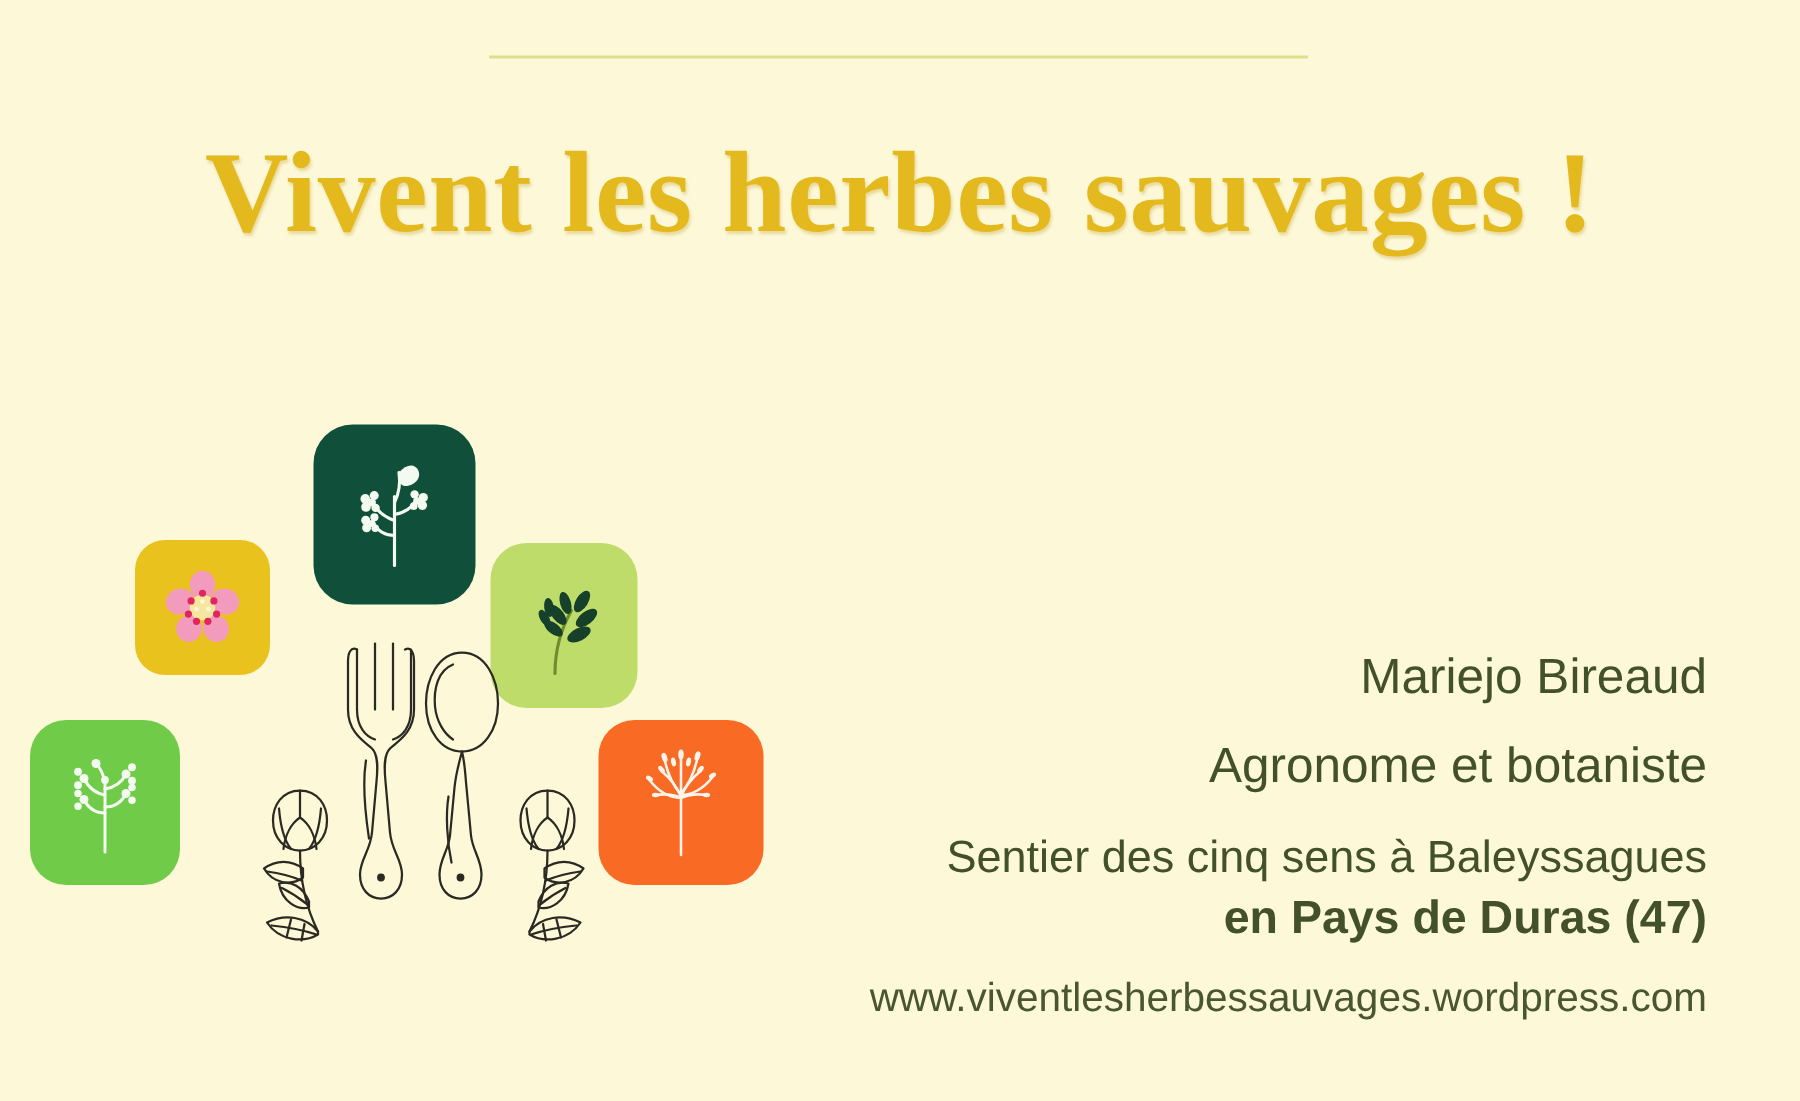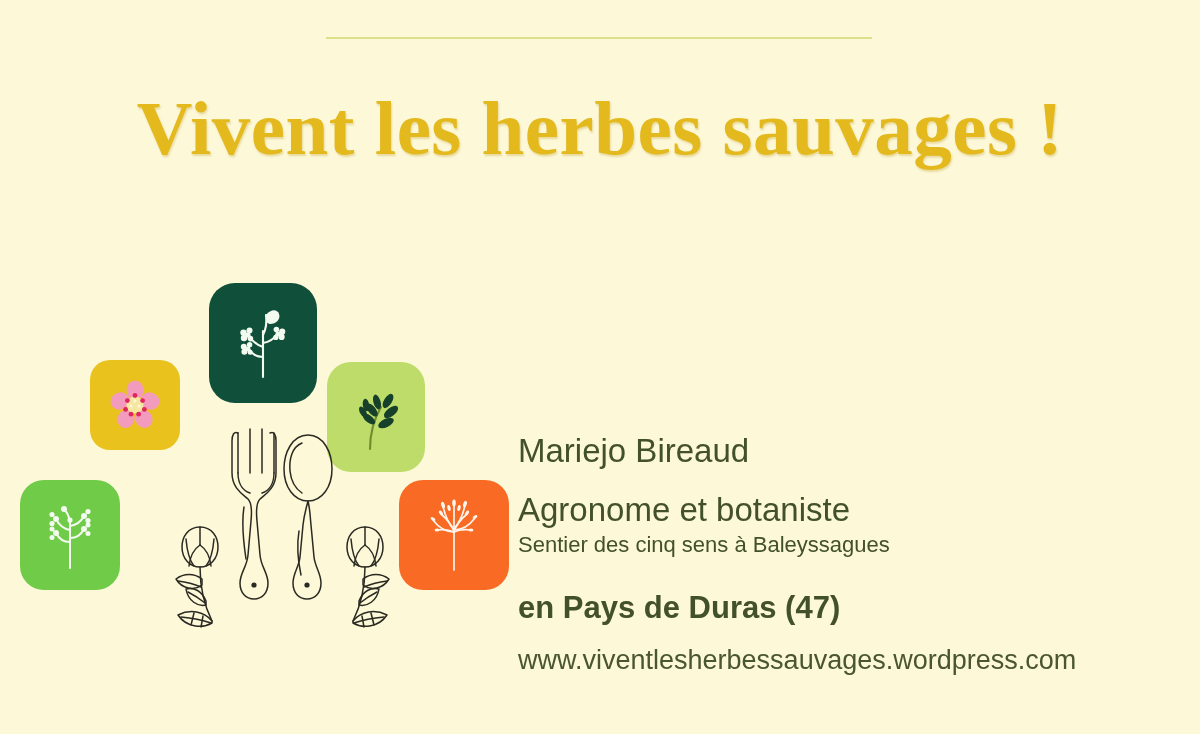--- a/index.html
+++ b/index.html
@@ -71,31 +71,32 @@
     height: 250px;
   }
   .cutlery svg { display: block; width: 100%; height: 100%; }
 
   
   .info {
     position: absolute;
     right: 62px;
     top: 430px;
     width: 620px;
+    text-align: right;
     color: #43512a;
     font-family: "Liberation Sans", sans-serif;
   }
   .info .line {
     line-height: 1.28;
     white-space: nowrap;
   }
   .info .name      { font-size: 33px; }
   .info .role      { font-size: 33px; margin-top: 17px; }
-  .info .trail     { font-size: 22px; }
-  .info .region    { font-size: 31px; font-weight: 700; margin-top: 28px; }
+  .info .trail     { font-size: 30px; margin-top: 22px; }
+  .info .region    { font-size: 31px; font-weight: 700; }
   .info .website   { font-size: 27px; margin-top: 16px; color: #4a562f; }
 </style>
 </head>
 <body>
 
 <div class="slide">
 
   <div class="top-rule"></div>
 
   <div class="title">Vivent les herbes sauvages !</div>

